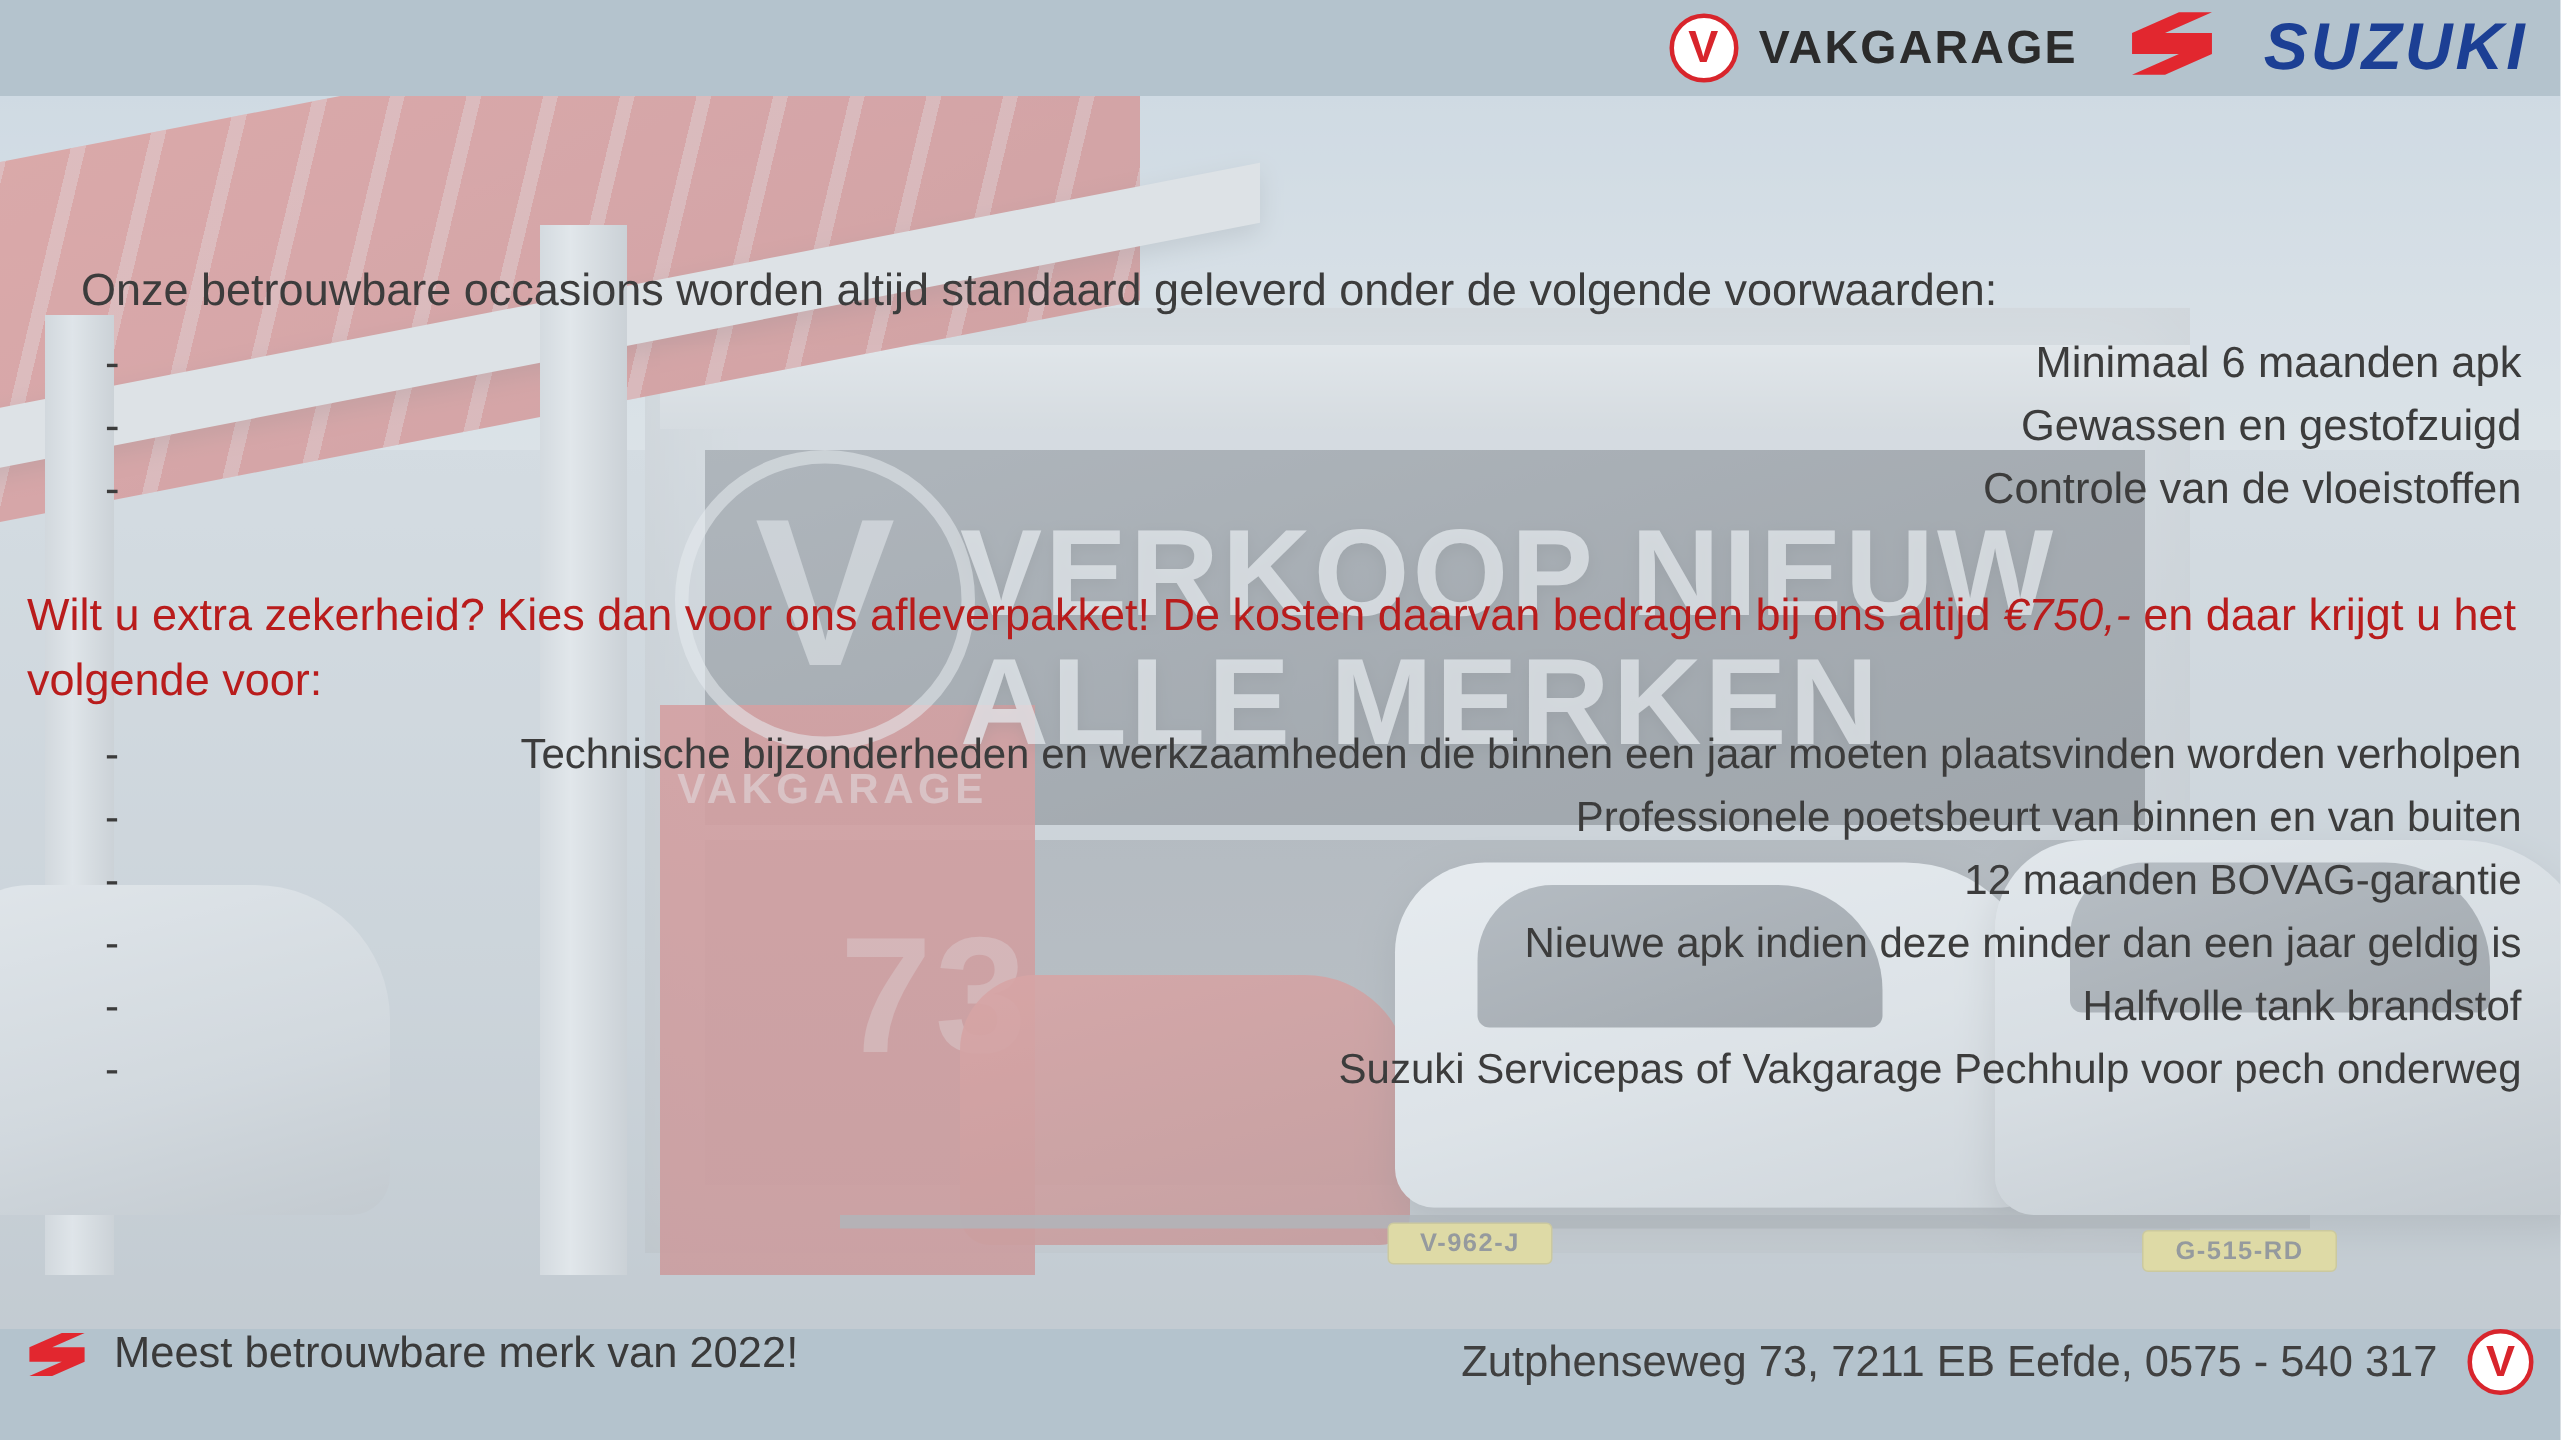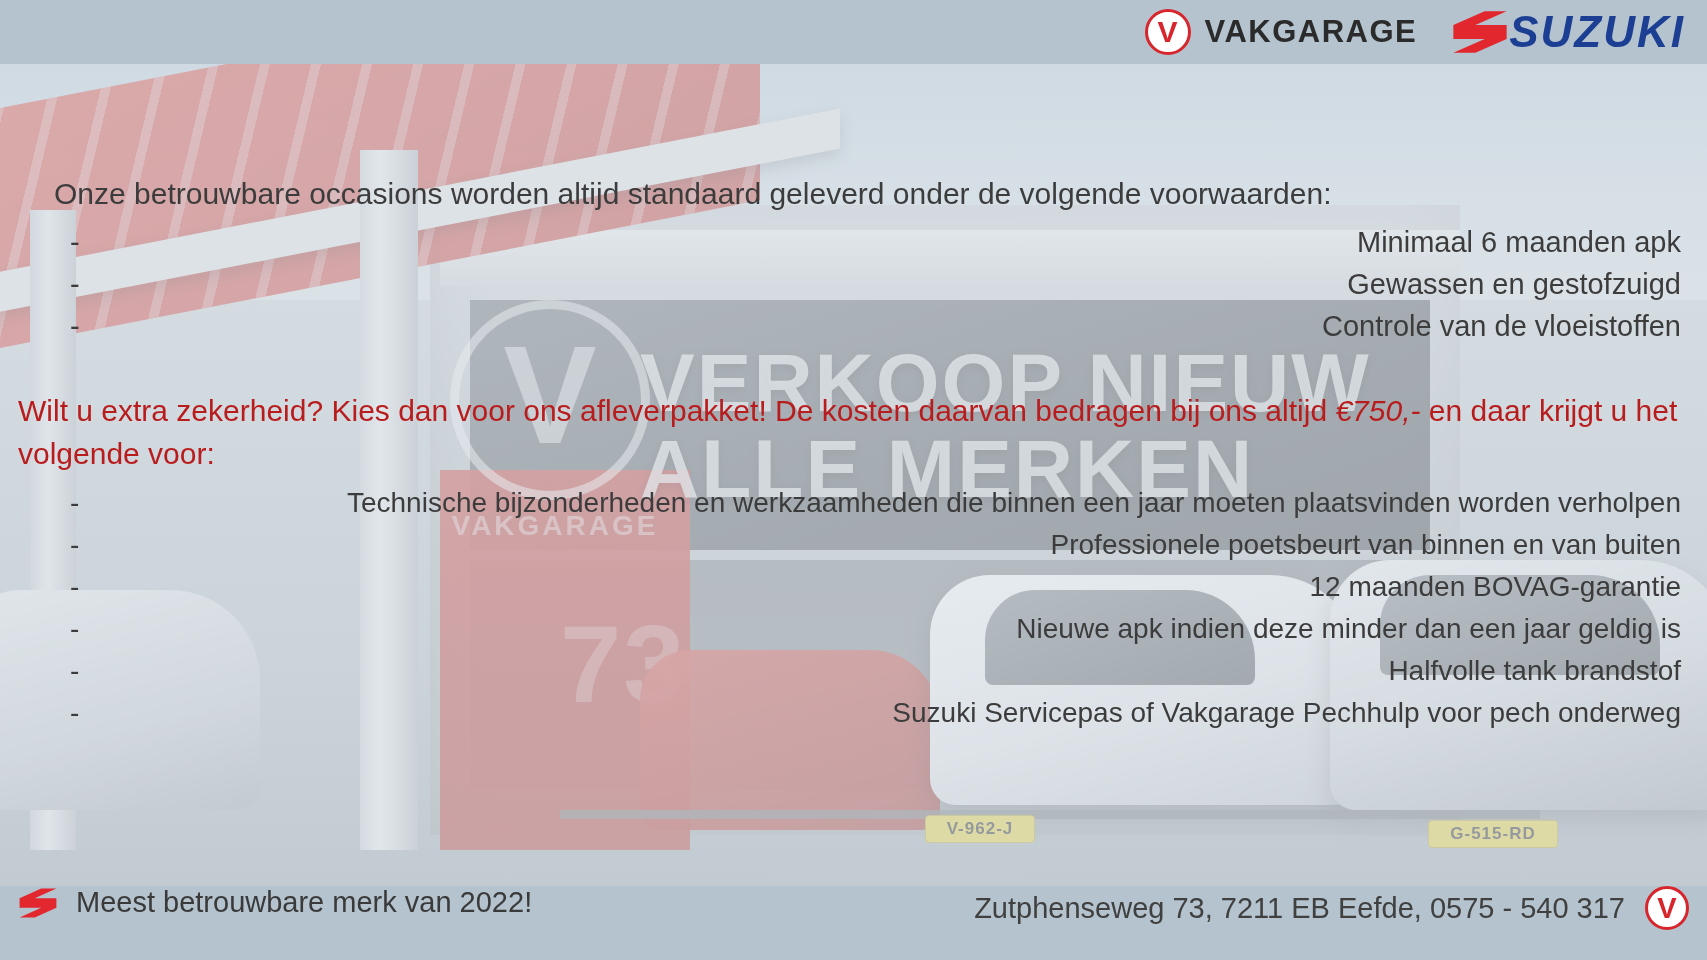--- a/index.html
+++ b/index.html
@@ -244,22 +244,21 @@
     line-height: 1;
   }
   .vak-word {
     font-size: 31px;
     font-weight: 700;
     letter-spacing: 1.5px;
     color: #2b2b2b;
   }
   .suz-brand {
     display: flex;
-    align-items: center;
-    gap: 0;
+    gap: 32px;
   }
   .suz-mark {
     width: 58px; height: 44px;
     color: #e2272f;
   }
   .suz-word {
     font-size: 44px;
     font-weight: 700;
     letter-spacing: 2px;
     color: #1c3f94;

